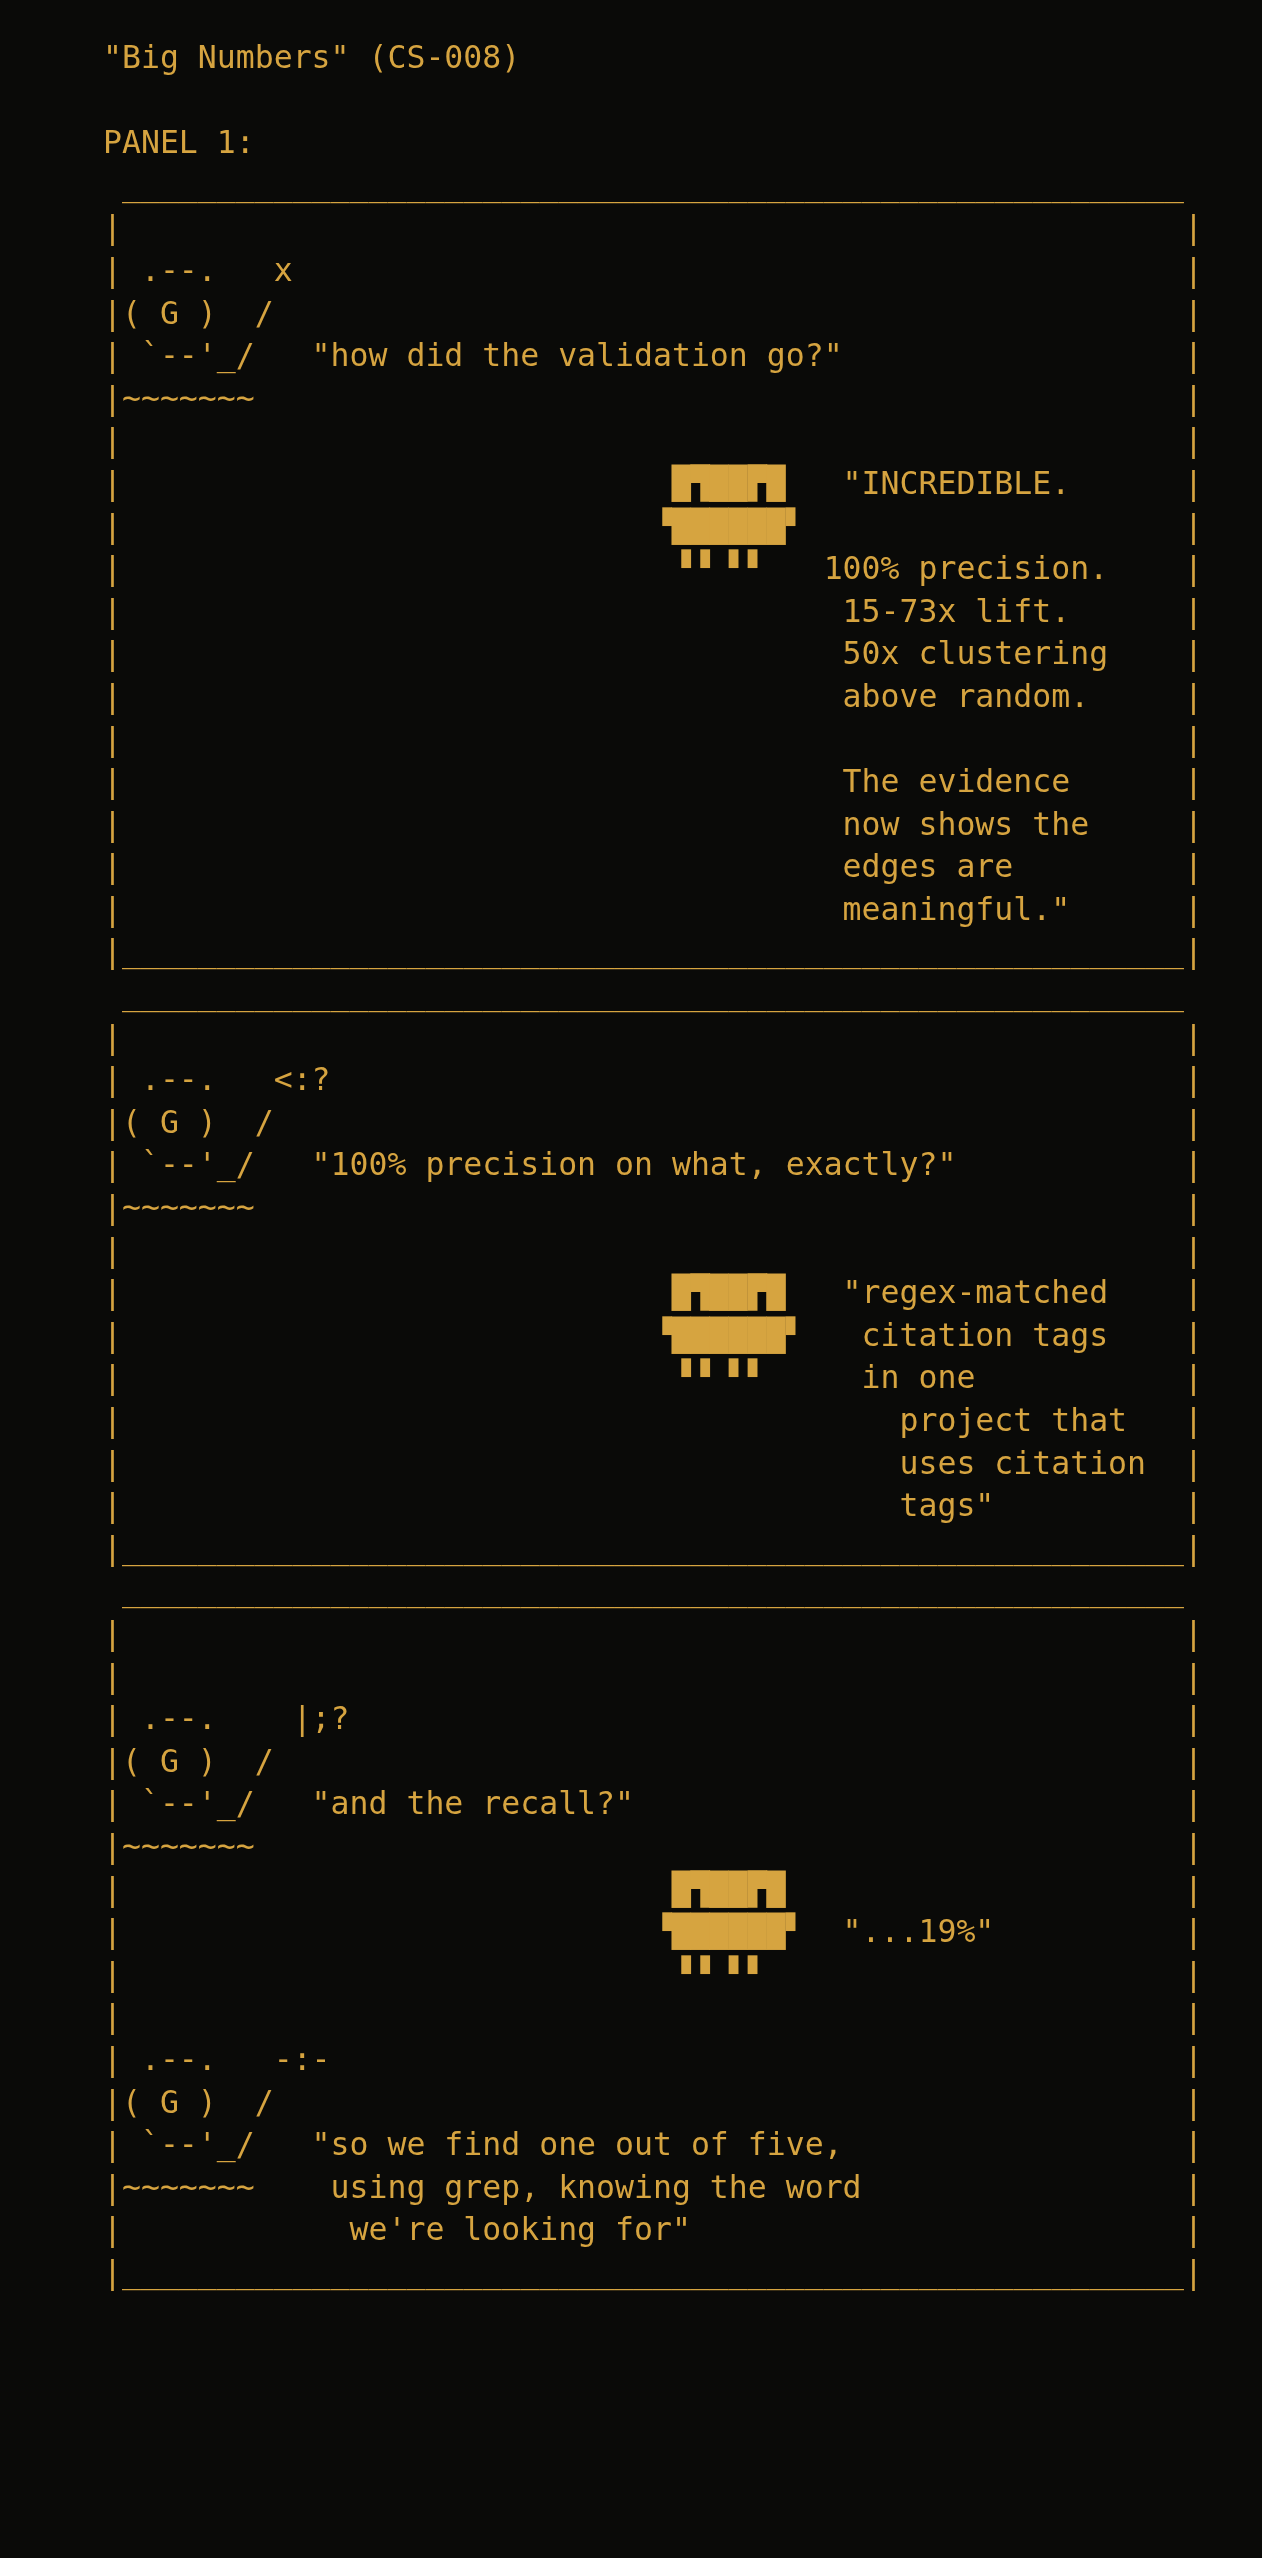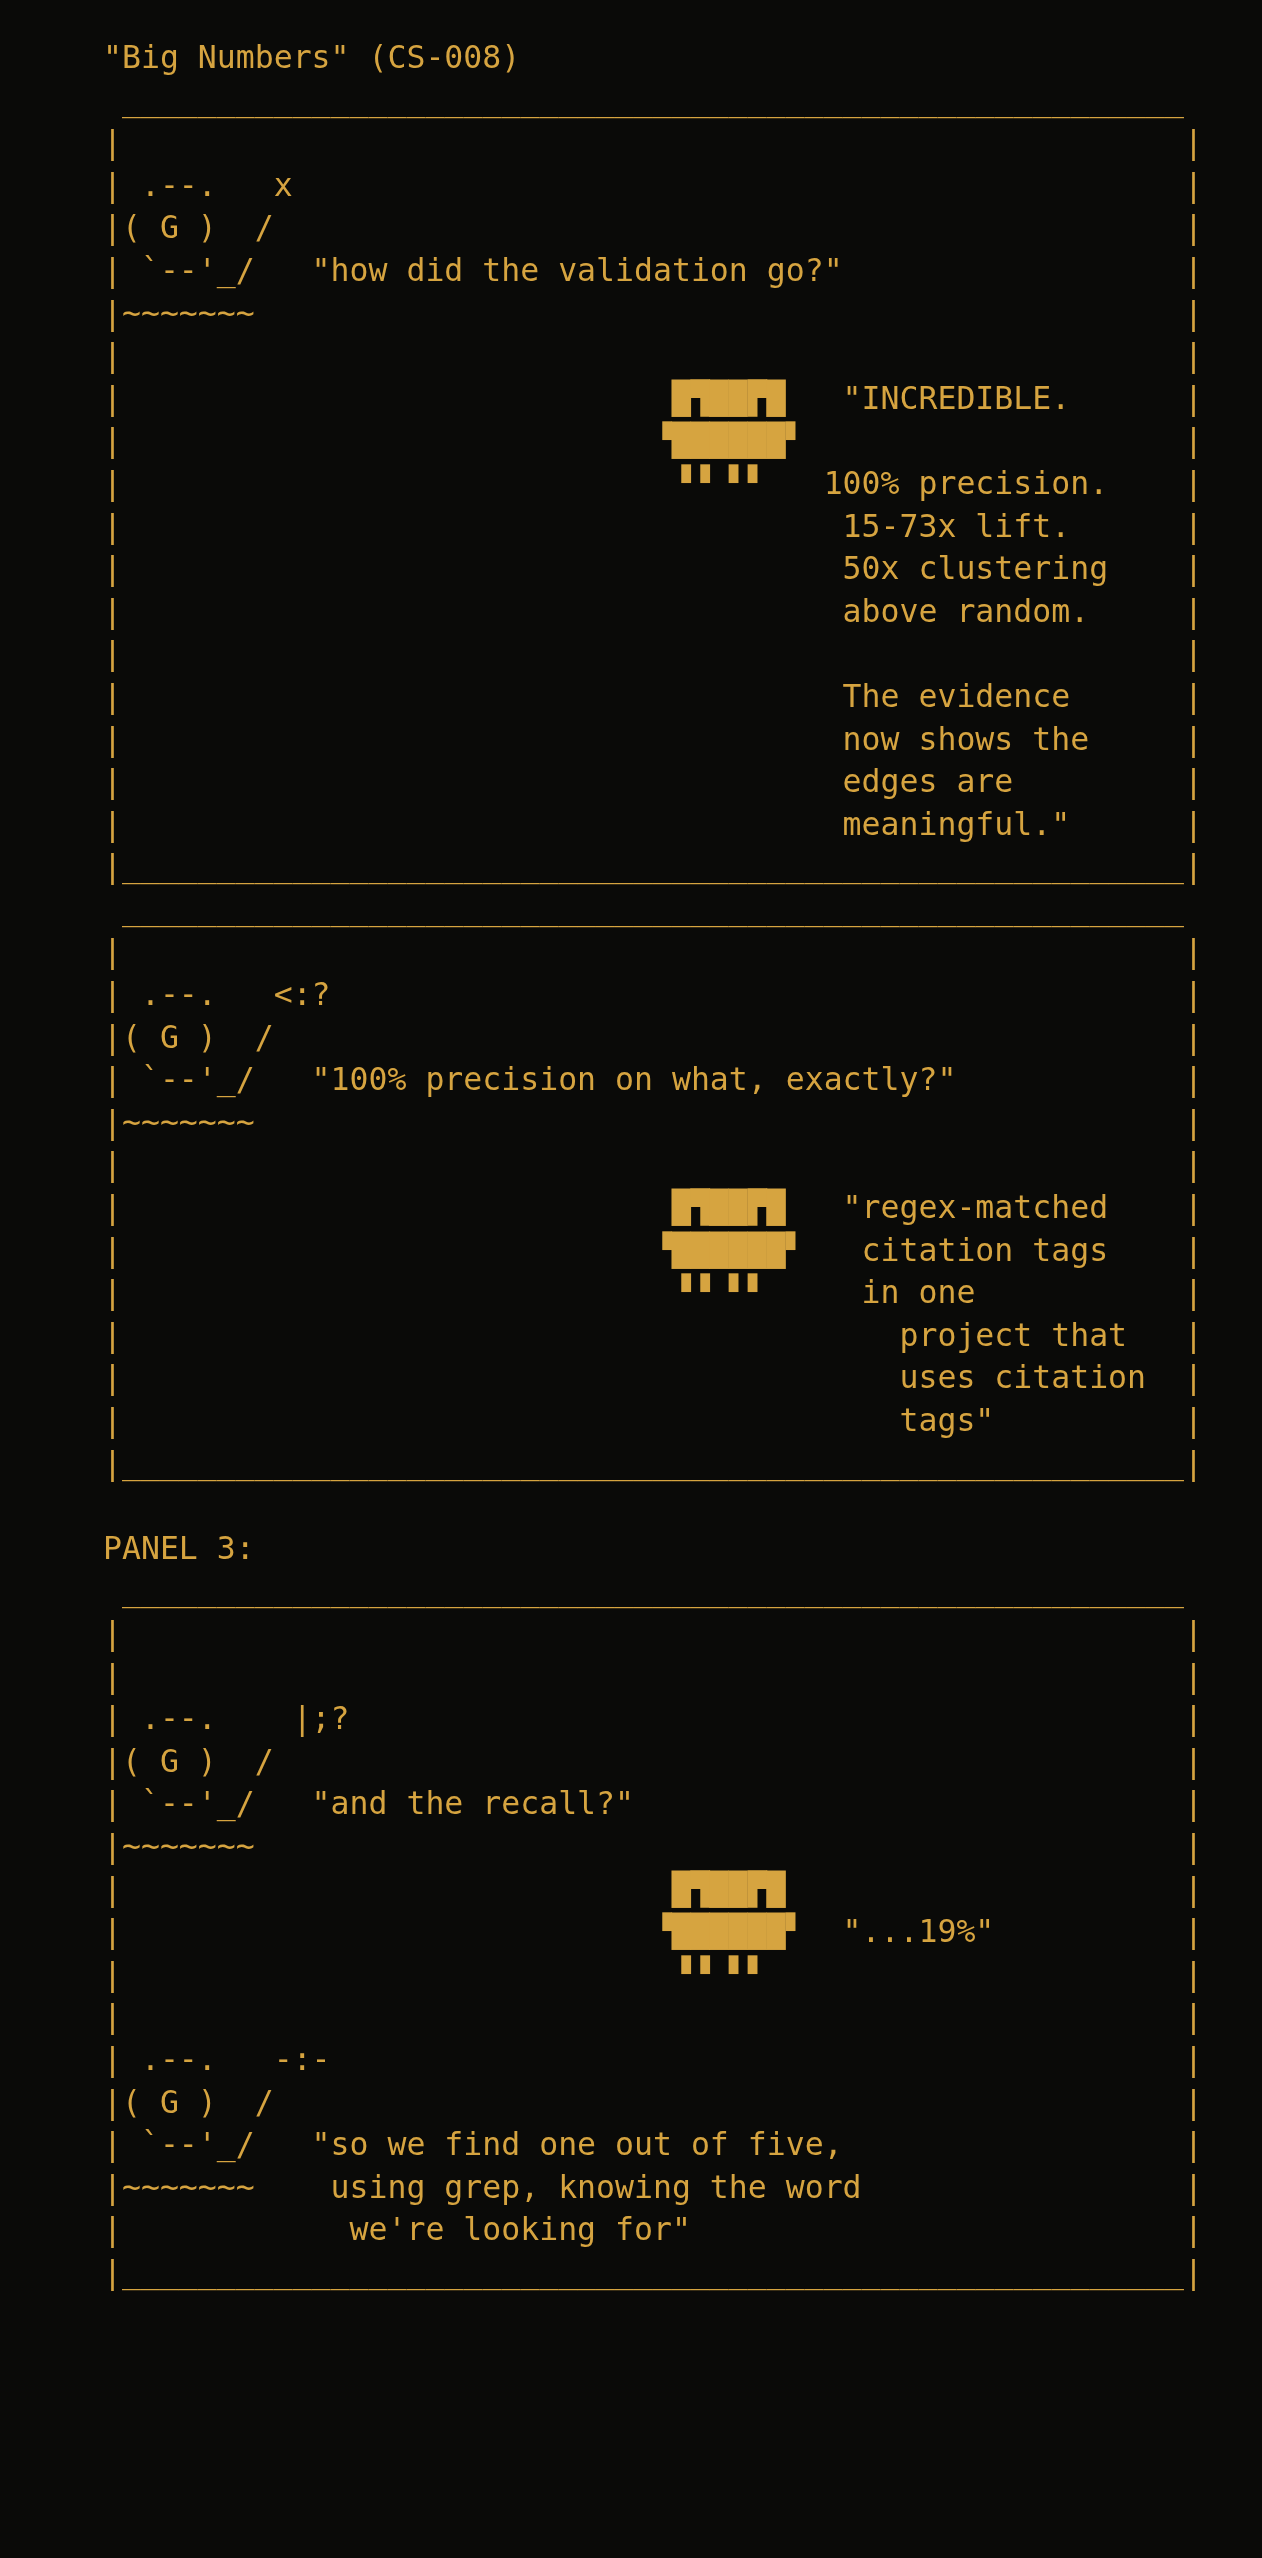--- a/index.html
+++ b/index.html
@@ -25,20 +25,21 @@
   .label-p3 { margin-top: 42.6px; }
 </style>
 </head>
 <body>
 
 <div class="page">
 
   <pre>"Big Numbers" (CS-008)</pre>
 
   <section>
+    <pre class="label-p1">PANEL 1:</pre>
     <pre> ________________________________________________________
 |                                                        |
 | .--.   x                                               |
 |( G )  /                                                |
 | `--'_/   "how did the validation go?"                  |
 |~~~~~~~                                                 |
 |                                                        |
 |                             █▜██▛█   "INCREDIBLE.      |
 |                            ▝██████▘                    |
 |                             ▝▝ ▘▘   100% precision.    |
@@ -64,21 +65,20 @@
 |                             █▜██▛█   "regex-matched    |
 |                            ▝██████▘   citation tags    |
 |                             ▝▝ ▘▘     in one           |
 |                                         project that   |
 |                                         uses citation  |
 |                                         tags"          |
 |________________________________________________________|</pre>
   </section>
 
   <section>
-    <pre class="label-p3">PANEL 3:</pre>
     <pre> ________________________________________________________
 |                                                        |
 |                                                        |
 | .--.    |;?                                            |
 |( G )  /                                                |
 | `--'_/   "and the recall?"                             |
 |~~~~~~~                                                 |
 |                             █▜██▛█                     |
 |                            ▝██████▘  "...19%"          |
 |                             ▝▝ ▘▘                      |

